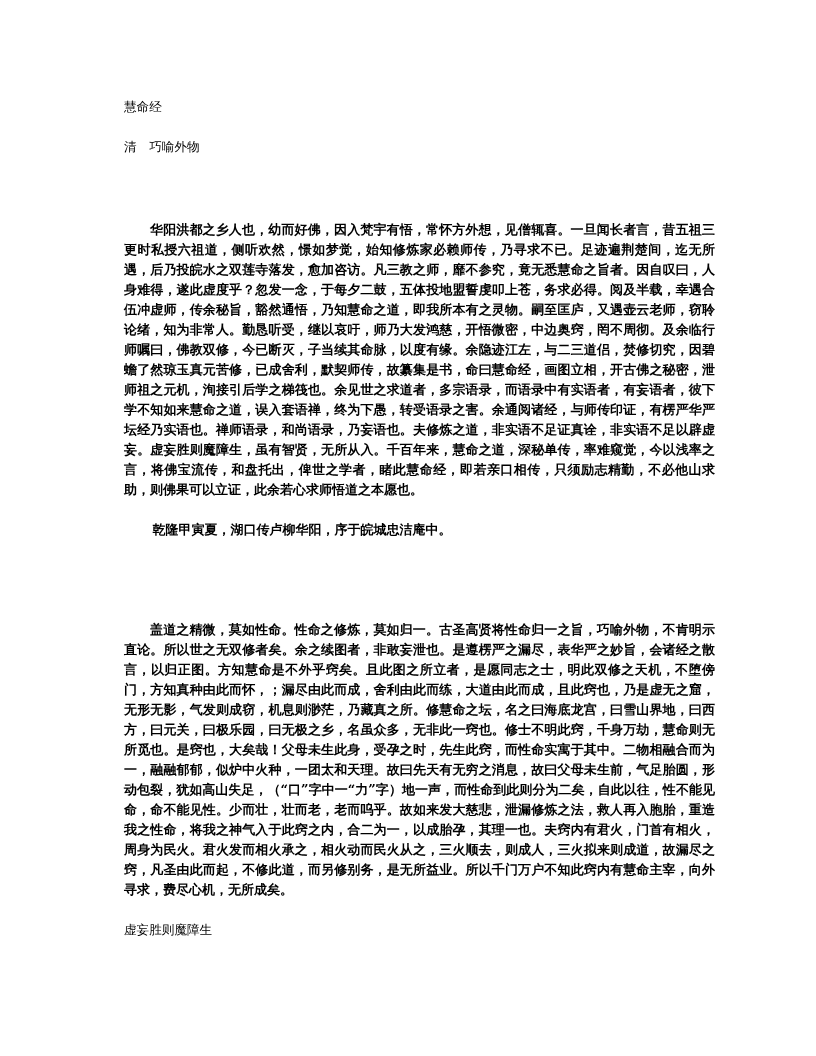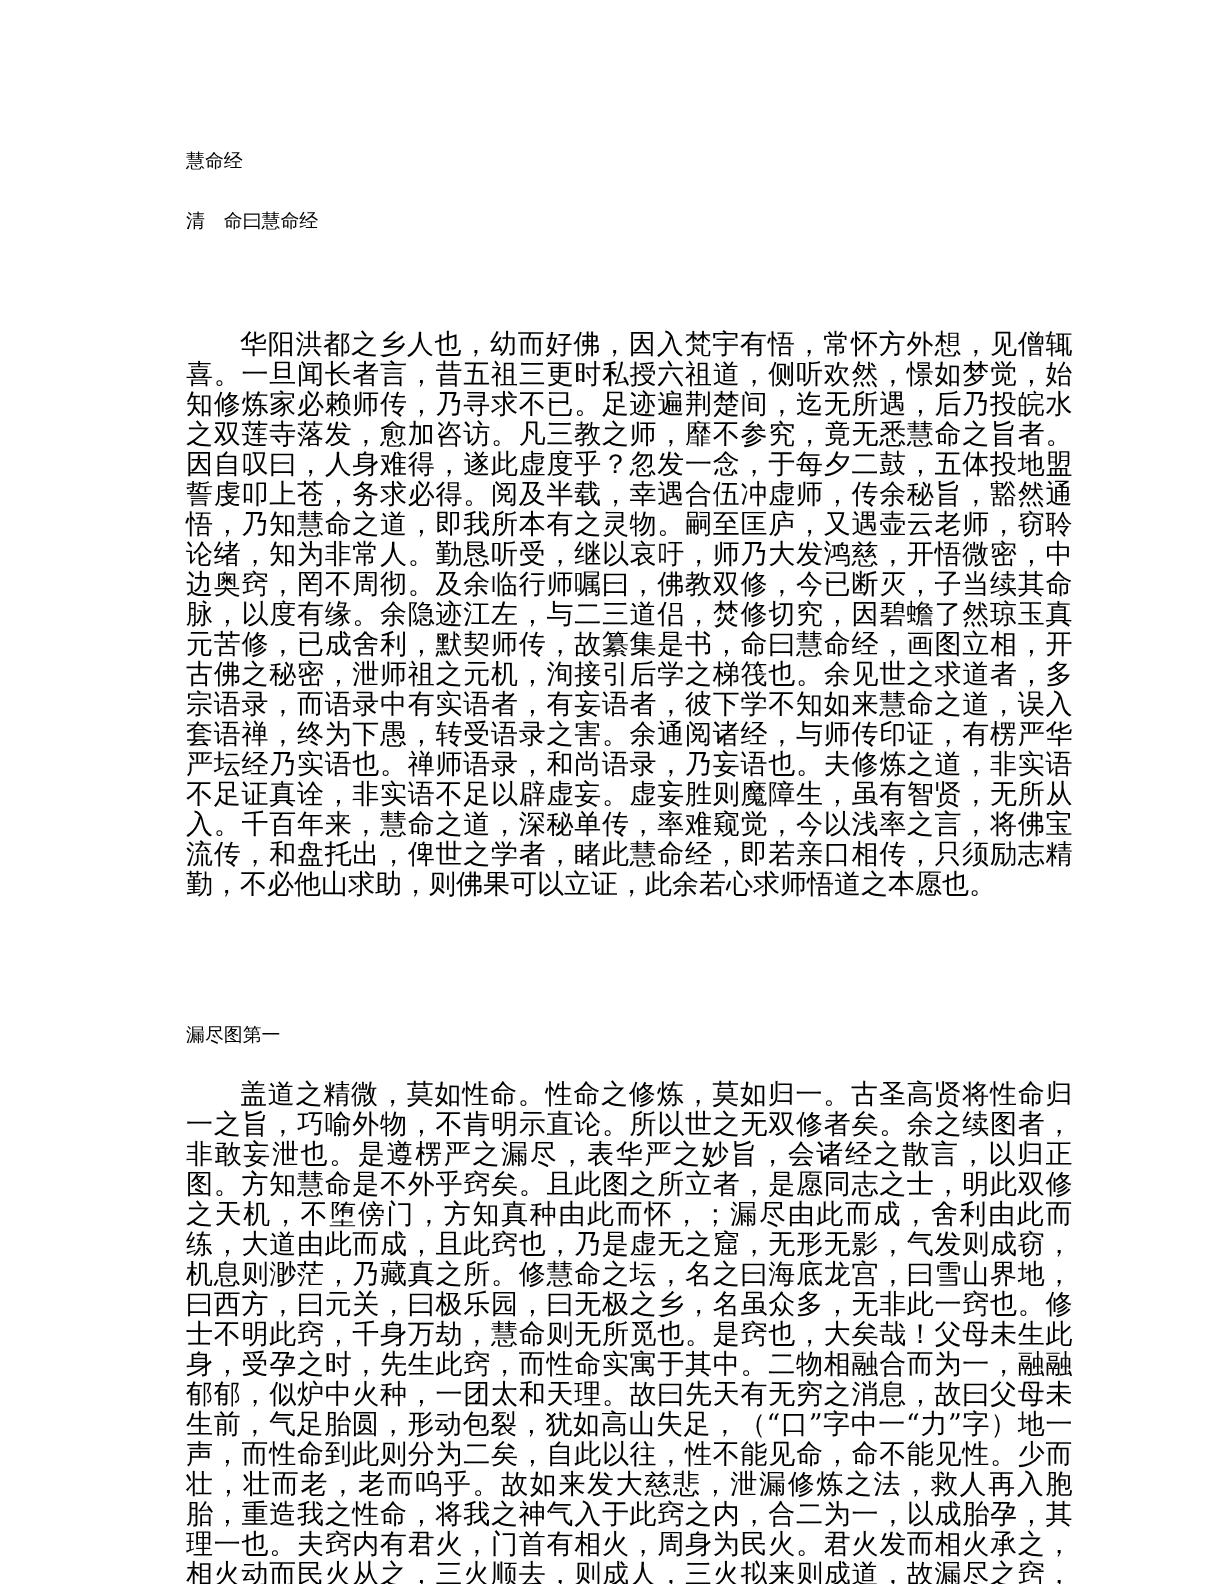--- a/index.html
+++ b/index.html
@@ -32,53 +32,54 @@
     line-height: 20px;
   }
   .gap-sm { height: 20px; }
   .gap-lg { height: 60px; }
   .gap-xl { height: 63px; }
   .heading {
     font-size: 12.6px;
     line-height: 20px;
   }
   .para {
-    font-size: 18px;
+    font-size: 13px;
     line-height: 20px;
     text-align: justify;
     text-justify: inter-character;
     text-indent: 2em;
     margin: 0;
     word-break: break-all;
+    font-weight: bold;
   }
   .para.indent-wide { text-indent: 2.2em; }
 </style>
 </head>
 <body>
 
 <div class="page">
   <div class="content">
 
     <div class="title-line">慧命经</div>
 
     <div class="gap-sm"></div>
 
-    <div class="title-line">清　命曰慧命经</div>
+    <div class="title-line">清　巧喻外物</div>
 
     <div class="gap-xl"></div>
 
 
     <p class="para">华阳洪都之乡人也，幼而好佛，因入梵宇有悟，常怀方外想，见僧辄喜。一旦闻长者言，昔五祖三更时私授六祖道，侧听欢然，憬如梦觉，始知修炼家必赖师传，乃寻求不已。足迹遍荆楚间，迄无所遇，后乃投皖水之双莲寺落发，愈加咨访。凡三教之师，靡不参究，竟无悉慧命之旨者。因自叹曰，人身难得，遂此虚度乎？忽发一念，于每夕二鼓，五体投地盟誓虔叩上苍，务求必得。阅及半载，幸遇合伍冲虚师，传余秘旨，豁然通悟，乃知慧命之道，即我所本有之灵物。嗣至匡庐，又遇壶云老师，窃聆论绪，知为非常人。勤恳听受，继以哀吁，师乃大发鸿慈，开悟微密，中边奥窍，罔不周彻。及余临行师嘱曰，佛教双修，今已断灭，子当续其命脉，以度有缘。余隐迹江左，与二三道侣，焚修切究，因碧蟾了然琼玉真元苦修，已成舍利，默契师传，故纂集是书，命曰慧命经，画图立相，开古佛之秘密，泄师祖之元机，洵接引后学之梯筏也。余见世之求道者，多宗语录，而语录中有实语者，有妄语者，彼下学不知如来慧命之道，误入套语禅，终为下愚，转受语录之害。余通阅诸经，与师传印证，有楞严华严坛经乃实语也。禅师语录，和尚语录，乃妄语也。夫修炼之道，非实语不足证真诠，非实语不足以辟虚妄。虚妄胜则魔障生，虽有智贤，无所从入。千百年来，慧命之道，深秘单传，率难窥觉，今以浅率之言，将佛宝流传，和盘托出，俾世之学者，睹此慧命经，即若亲口相传，只须励志精勤，不必他山求助，则佛果可以立证，此余若心求师悟道之本愿也。</p>
 
     <div class="gap-sm"></div>
 
+    <p class="para indent-wide">乾隆甲寅夏，湖口传卢柳华阳，序于皖城忠洁庵中。</p>
 
     <div class="gap-lg"></div>
 
-    <div class="heading">漏尽图第一</div>
 
     <div class="gap-sm"></div>
 
     <p class="para">盖道之精微，莫如性命。性命之修炼，莫如归一。古圣高贤将性命归一之旨，巧喻外物，不肯明示直论。所以世之无双修者矣。余之续图者，非敢妄泄也。是遵楞严之漏尽，表华严之妙旨，会诸经之散言，以归正图。方知慧命是不外乎窍矣。且此图之所立者，是愿同志之士，明此双修之天机，不堕傍门，方知真种由此而怀，；漏尽由此而成，舍利由此而练，大道由此而成，且此窍也，乃是虚无之窟，无形无影，气发则成窃，机息则渺茫，乃藏真之所。修慧命之坛，名之曰海底龙宫，曰雪山界地，曰西方，曰元关，曰极乐园，曰无极之乡，名虽众多，无非此一窍也。修士不明此窍，千身万劫，慧命则无所觅也。是窍也，大矣哉！父母未生此身，受孕之时，先生此窍，而性命实寓于其中。二物相融合而为一，融融郁郁，似炉中火种，一团太和天理。故曰先天有无穷之消息，故曰父母未生前，气足胎圆，形动包裂，犹如高山失足，（“口”字中一“力”字）地一声，而性命到此则分为二矣，自此以往，性不能见命，命不能见性。少而壮，壮而老，老而呜乎。故如来发大慈悲，泄漏修炼之法，救人再入胞胎，重造我之性命，将我之神气入于此窍之内，合二为一，以成胎孕，其理一也。夫窍内有君火，门首有相火，周身为民火。君火发而相火承之，相火动而民火从之，三火顺去，则成人，三火拟来则成道，故漏尽之窍，凡圣由此而起，不修此道，而另修别务，是无所益业。所以千门万户不知此窍内有慧命主宰，向外寻求，费尽心机，无所成矣。</p>
 
     <div class="gap-sm"></div>
 
     <div class="heading">虚妄胜则魔障生</div>
 
   </div>

